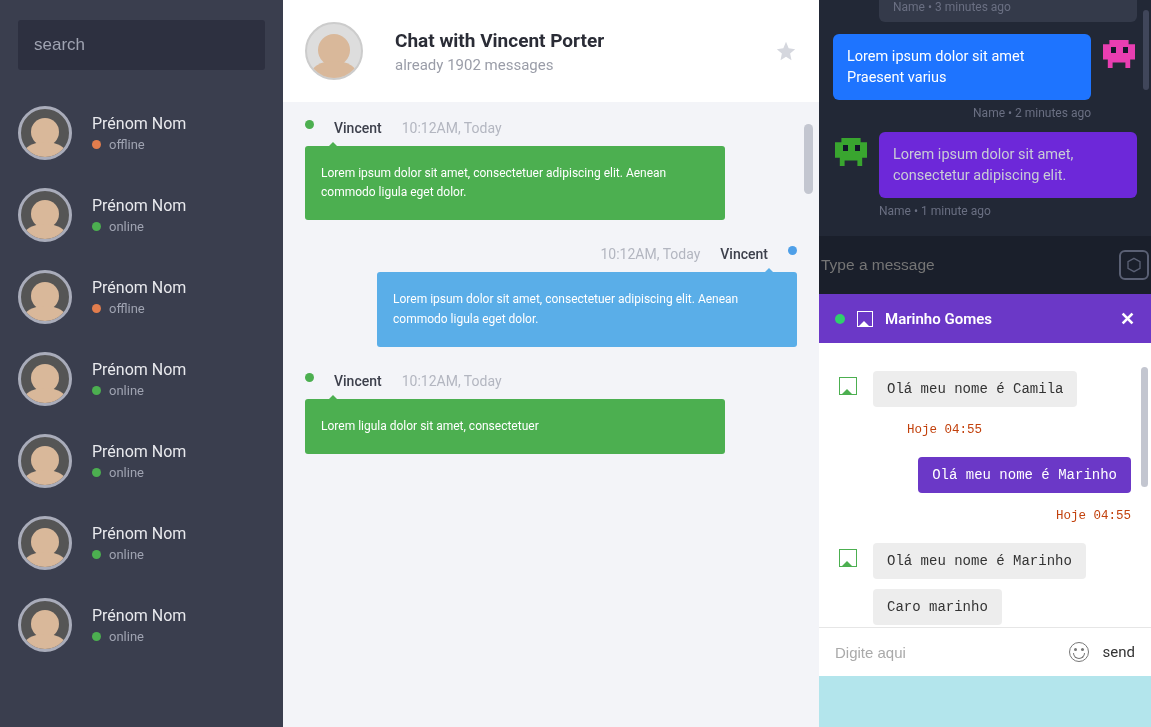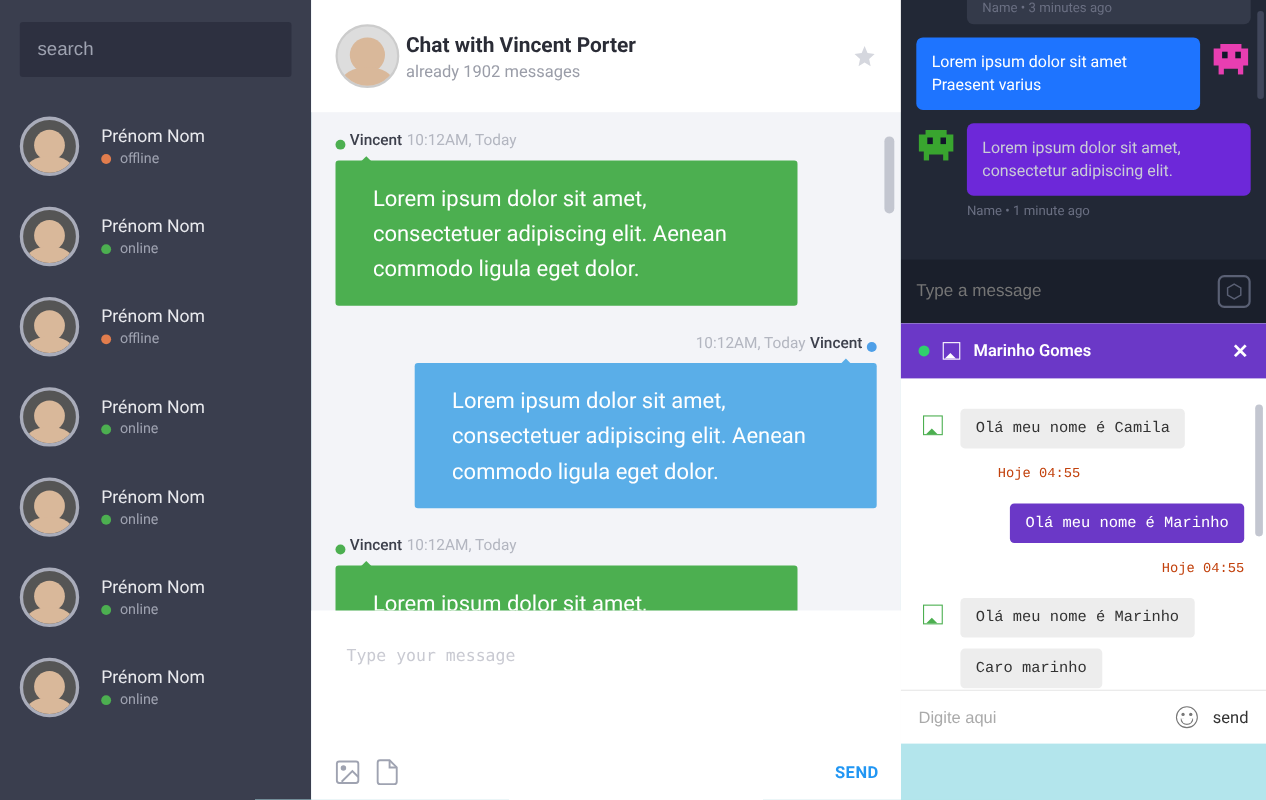--- a/index.html
+++ b/index.html
@@ -21,38 +21,38 @@
 .dot.online { background: #4caf50; }
 .dot.offline { background: #e27d4d; }
 
 
 .face { position:absolute; inset:0; }
 .face::before { content:""; position:absolute; width:60%; height:60%; left:20%; top:18%; background:#d9b89a; border-radius:50%; } 
 .face::after { content:""; position:absolute; width:90%; height:55%; left:5%; top:68%; background:#d9b89a; border-radius:50% 50% 0 0; } 
 
 
 .main { position: absolute; left: 283px; top: 0; width: 536px; height: 727px; background: #f3f4f8; display: flex; flex-direction: column; }
-.mheader { background: #fff; padding: 22px 22px; display: flex; align-items: center; gap: 6px; }
+.mheader { background: #fff; padding: 22px 22px; display: flex; align-items: center; gap: 32px; }
 .mheader .avatar-lg { width: 58px; height: 58px; border-radius: 50%; border: 2px solid #ccc; background:#ddd; position:relative; overflow:hidden; flex-shrink:0; }
 .mheader .titles { flex: 1; }
 .mheader h2 { font-size: 19px; color: #2a2c36; font-weight: 700; }
 .mheader .sub { font-size: 15px; color: #9a9da8; margin-top: 4px; }
 .star { width: 22px; height: 22px; fill: #d5d7de; }
 .thread { flex: 1; overflow: hidden; padding: 18px 22px 0 22px; position: relative; }
 .thread-scroll { position:absolute; top:22px; right:6px; width:9px; height:70px; background:#c3c6d0; border-radius:5px; }
 .msg { margin-bottom: 26px; }
-.msg .meta { font-size: 14px; margin-bottom: 10px; display:flex; align-items:flex-end; gap:4px; }
+.msg .meta { font-size: 14px; margin-bottom: 10px; display:flex; align-items:flex-start; gap:20px; }
 .msg.left .meta { justify-content:flex-start; }
 .msg.right .meta { justify-content:flex-end; }
 .msg .meta .who { color:#3d404c; font-weight:500; }
 .msg .meta .time { color:#b3b6c0; }
 .msg .meta .mdot { width:9px;height:9px;border-radius:50%; }
 .msg.left .mdot { background:#4caf50; }
 .msg.right .mdot { background:#4e9fe8; }
-.bubble { border-radius:3px; padding:18px 34px; font-size:20px; line-height:1.6; color:#fff; position:relative; max-width:420px; }
+.bubble { border-radius:3px; padding:18px 16px; font-size:12px; line-height:1.6; color:#fff; position:relative; max-width:420px; }
 .msg.left .bubble { background:#4caf50; }
 .msg.left .bubble::before { content:""; position:absolute; top:-10px; left:22px; border:6px solid transparent; border-bottom-color:#4caf50; }
 .msg.right { display:flex; flex-direction:column; align-items:flex-end; }
 .msg.right .bubble { background:#5aaee8; }
 .msg.right .bubble::before { content:""; position:absolute; top:-10px; right:22px; border:6px solid transparent; border-bottom-color:#5aaee8; }
 .composer { background:#fff; height:172px; display:flex; flex-direction:column; }
 .composer textarea { flex:1; margin:14px 14px 0 14px; border:none; resize:none; font-family:inherit; font-size:15px; color:#666; padding:18px; outline:none; background:#fff; }
 .composer textarea::placeholder { color:#c9cad2; font-family:monospace; }
 .composer .bar { display:flex; align-items:center; padding:0 20px 12px 20px; }
 .composer .bar .iconbtn { width:26px; height:26px; margin-right:10px; color:#9fa3b1; }
@@ -69,21 +69,21 @@
 .dbub { border-radius:6px; padding:12px 14px; font-size:14.5px; line-height:1.45; flex:1; }
 .dmeta { font-size:12px; color:#6a6f82; margin-top:6px; }
 .dmsg.out .dmeta { text-align:right; }
 .davatar { width:36px; height:36px; flex-shrink:0; margin-top:2px; display:flex; align-items:center; justify-content:center; }
 .pixel-alien { width:32px; height:28px; position:relative; }
 .pixel-alien.pink { color:#e83eb1; }
 .pixel-alien.green { color:#39a52f; }
 .pixel-alien::before { content:""; position:absolute; inset:0; background:currentColor; clip-path: polygon(20% 0,80% 0,80% 15%,100% 15%,100% 70%,85% 70%,85% 100%,70% 100%,70% 80%,30% 80%,30% 100%,15% 100%,15% 70%,0 70%,0 15%,20% 15%); }
 .pixel-alien::after { content:""; position:absolute; width:18%; height:22%; left:24%; top:26%; background:#12172a; box-shadow: 12px 0 0 #12172a; }
 .dtop-bub { background:#343a4a; border-radius:0 0 6px 6px; padding:0 14px 8px 14px; margin:0 14px 12px 60px; color:#6a6f82; font-size:12px; }
-.dinput { position:absolute; bottom:0; left:0; right:0; background:#1a1f2b; display:flex; align-items:center; padding:14px 14px; }
+.dinput { position:absolute; bottom:0; left:0; right:0; background:#1a1f2b; display:flex; align-items:center; padding:14px 2px; }
 .dinput input { flex:1; background:transparent; border:none; color:#8a8fa3; font-size:15.5px; outline:none; }
 .dinput .hex { width:30px; height:30px; border:2px solid #5a6074; border-radius:6px; transform:rotate(0deg); display:flex; align-items:center; justify-content:center; }
 .dinput .hex svg { width:16px; height:16px; stroke:#5a6074; fill:none; }
 .dscroll { position:absolute; right:2px; top:10px; width:6px; height:80px; background:#40465a; border-radius:3px; }
 
 
 .pchat { position:absolute; left:819px; top:294px; width:332px; height:382px; background:#fff; display:flex; flex-direction:column; }
 .pheader { background:#6b38c7; color:#fff; padding:14px 16px; display:flex; align-items:center; gap:12px; }
 .pheader .pdot { width:10px; height:10px; border-radius:50%; background:#30cf6d; }
 .pheader .pimg { width:16px; height:16px; border:1px solid #fff; position:relative; }
@@ -240,51 +240,36 @@
             <span class="mdot"></span>
           </div>
           <div class="bubble">Lorem ipsum dolor sit amet, consectetuer adipiscing elit. Aenean commodo ligula eget dolor.</div>
         </div>
         <div class="msg left">
           <div class="meta">
             <span class="mdot"></span>
             <span class="who">Vincent</span> 
             <span class="time">10:12AM, Today</span>
           </div>
-          <div class="bubble">Lorem ipsum dolor sit amet, consectetuer</div>
+          <div class="bubble">Lorem ligula dolor sit amet, consectetuer</div>
         </div>
       </div>
     <div class="thread-scroll"></div>
-  </div>
-  <div class="composer">
-    <textarea placeholder="Type your message" style=""></textarea>
-    <div class="bar">
-      <svg class="iconbtn" viewBox="0 0 24 24" fill="none" stroke="currentColor" stroke-width="1.6">
-          <rect x="3" y="3" width="18" height="18" rx="2"></rect>
-          <circle cx="8.5" cy="8.5" r="1.5" fill="currentColor"></circle>
-          <path d="M21 16l-5-5-9 9"></path>
-        </svg>
-      <svg class="iconbtn" viewBox="0 0 24 24" fill="none" stroke="currentColor" stroke-width="1.6">
-          <path d="M14 2H6a2 2 0 00-2 2v16a2 2 0 002 2h12a2 2 0 002-2V8z"></path>
-          <path d="M14 2v6h6"></path>
-        </svg>
-      <div class="spacer"></div>
-      <div class="send">SEND</div>
-    </div>
   </div>
 </div>
 
 <div class="dark">
   <div class="dtop-bub">Name • 3 minutes ago</div>
   <div class="dmsg out">
     <div class="davatar">
         <div class="pixel-alien pink"></div>
       </div>
     <div style="flex:1">
       <div class="dbub">Lorem ipsum dolor sit amet Praesent varius</div>
+      <div class="dmeta">Name • 2 minutes ago</div>
     </div>
   </div>
   <div class="dmsg in">
     <div class="davatar">
         <div class="pixel-alien green"></div>
       </div>
     <div style="flex:1">
       <div class="dbub">Lorem ipsum dolor sit amet, consectetur adipiscing elit.</div>
       <div class="dmeta">Name • 1 minute ago</div>
     </div>

